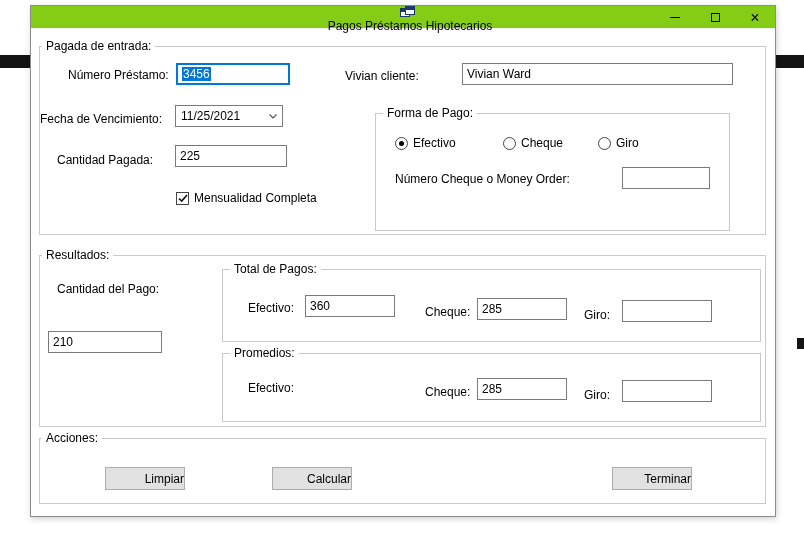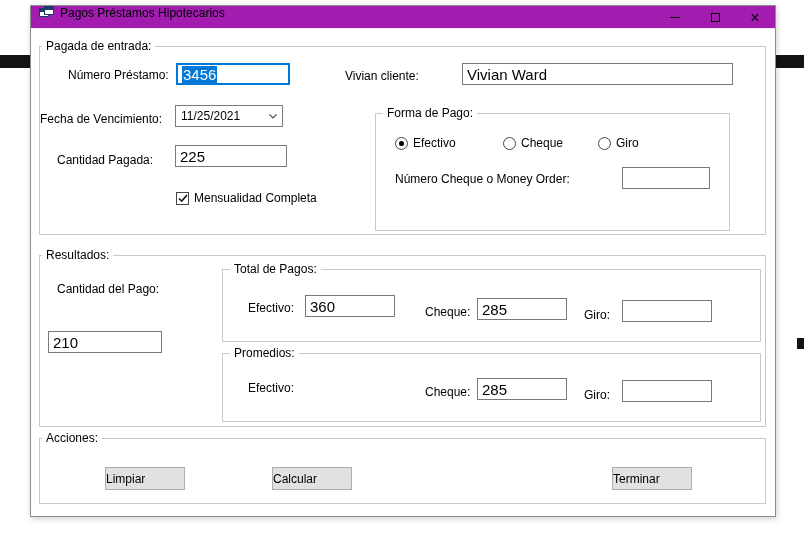--- a/index.html
+++ b/index.html
@@ -8,37 +8,37 @@
     position:relative; overflow:hidden; background:#ffffff;
     font-family:"Liberation Sans", sans-serif; font-size:12px; color:#000;
   }
   .bg-fragment { position:absolute; background:#141414; }
   .window {
     position:absolute; left:30px; top:5px; width:746px; height:512px;
     background:#fff; border:1px solid #8c8c8c;
     box-shadow:1px 2px 6px rgba(0,0,0,0.18);
   }
   .titlebar {
-    position:relative; height:23px; background:#a21caf; display:flex; align-items:flex-start;
-    padding-left:8px; border-bottom:1px solid #f0f0f0;
+    position:relative; height:23px; background:#84cc16; display:flex; align-items:center;
+    padding-left:8px; border-bottom:1px solid #f0f0f0;flex-direction:column;
   }
   .titlebar .title { margin-left:6px; font-size:12px; white-space:nowrap; }
   .win-controls { position:absolute; top:0; right:0; height:23px; display:flex; }
   .win-btn { width:40px; height:23px; display:flex; align-items:center; justify-content:center; font-size:14px; cursor:default; }
   .min-glyph { width:10px; height:1px; background:#000; display:block; }
   .max-glyph { width:9px; height:9px; border:1px solid #000; display:block; }
   .client { position:absolute; left:0; top:23px; right:0; bottom:0; }
 
   .groupbox { position:absolute; border:1px solid #c9c9c9; background:transparent; }
   .legend { position:absolute; background:#fff; padding:0 4px; white-space:nowrap; z-index:3; }
   .lbl { position:absolute; white-space:nowrap; z-index:2; }
 
   .textbox {
     position:absolute; height:22px; background:#fff; border:1px solid #7a7a7a;
-    font-family:inherit; font-size:15px; color:#000; padding:0 4px; z-index:2;
+    font-family:inherit; font-size:12px; color:#000; padding:0 4px; z-index:2;
   }
   div.textbox { display:flex; align-items:center; }
   .textbox.focused { border:2px solid #0078d7; }
   .selected-text { background:#0078d7; color:#fff; padding:0 1px; }
 
   .combo {
     position:absolute; height:22px; background:#fff; border:1px solid #7a7a7a;
     display:flex; align-items:center; justify-content:space-between; padding:0 5px; z-index:2;
   }
   .checkrow, .radiorow { position:absolute; display:flex; align-items:center; gap:5px; z-index:2; white-space:nowrap; }
@@ -49,21 +49,21 @@
   .radio {
     width:13px; height:13px; border:1px solid #444; border-radius:50%; background:#fff;
     display:inline-block; position:relative; flex:0 0 auto;
   }
   .radio.selected::after {
     content:""; position:absolute; left:3px; top:3px; width:5px; height:5px;
     border-radius:50%; background:#000;
   }
   .btn {
     position:absolute; width:80px; height:23px; background:#e1e1e1; border:1px solid #adadad;
-    font-family:inherit; font-size:12px; color:#000; text-align:left; z-index:2; cursor:default;
+    font-family:inherit; font-size:12px; color:#000; text-align:right; z-index:2; cursor:default;
   }
 </style>
 </head>
 <body>
 
 <div class="bg-fragment" style="left:0;top:55px;width:30px;height:13px"></div>
 <div class="bg-fragment" style="left:774px;top:55px;width:30px;height:13px"></div>
 <div class="bg-fragment" style="left:797px;top:338px;width:7px;height:11px"></div>
 
 <div class="window">

